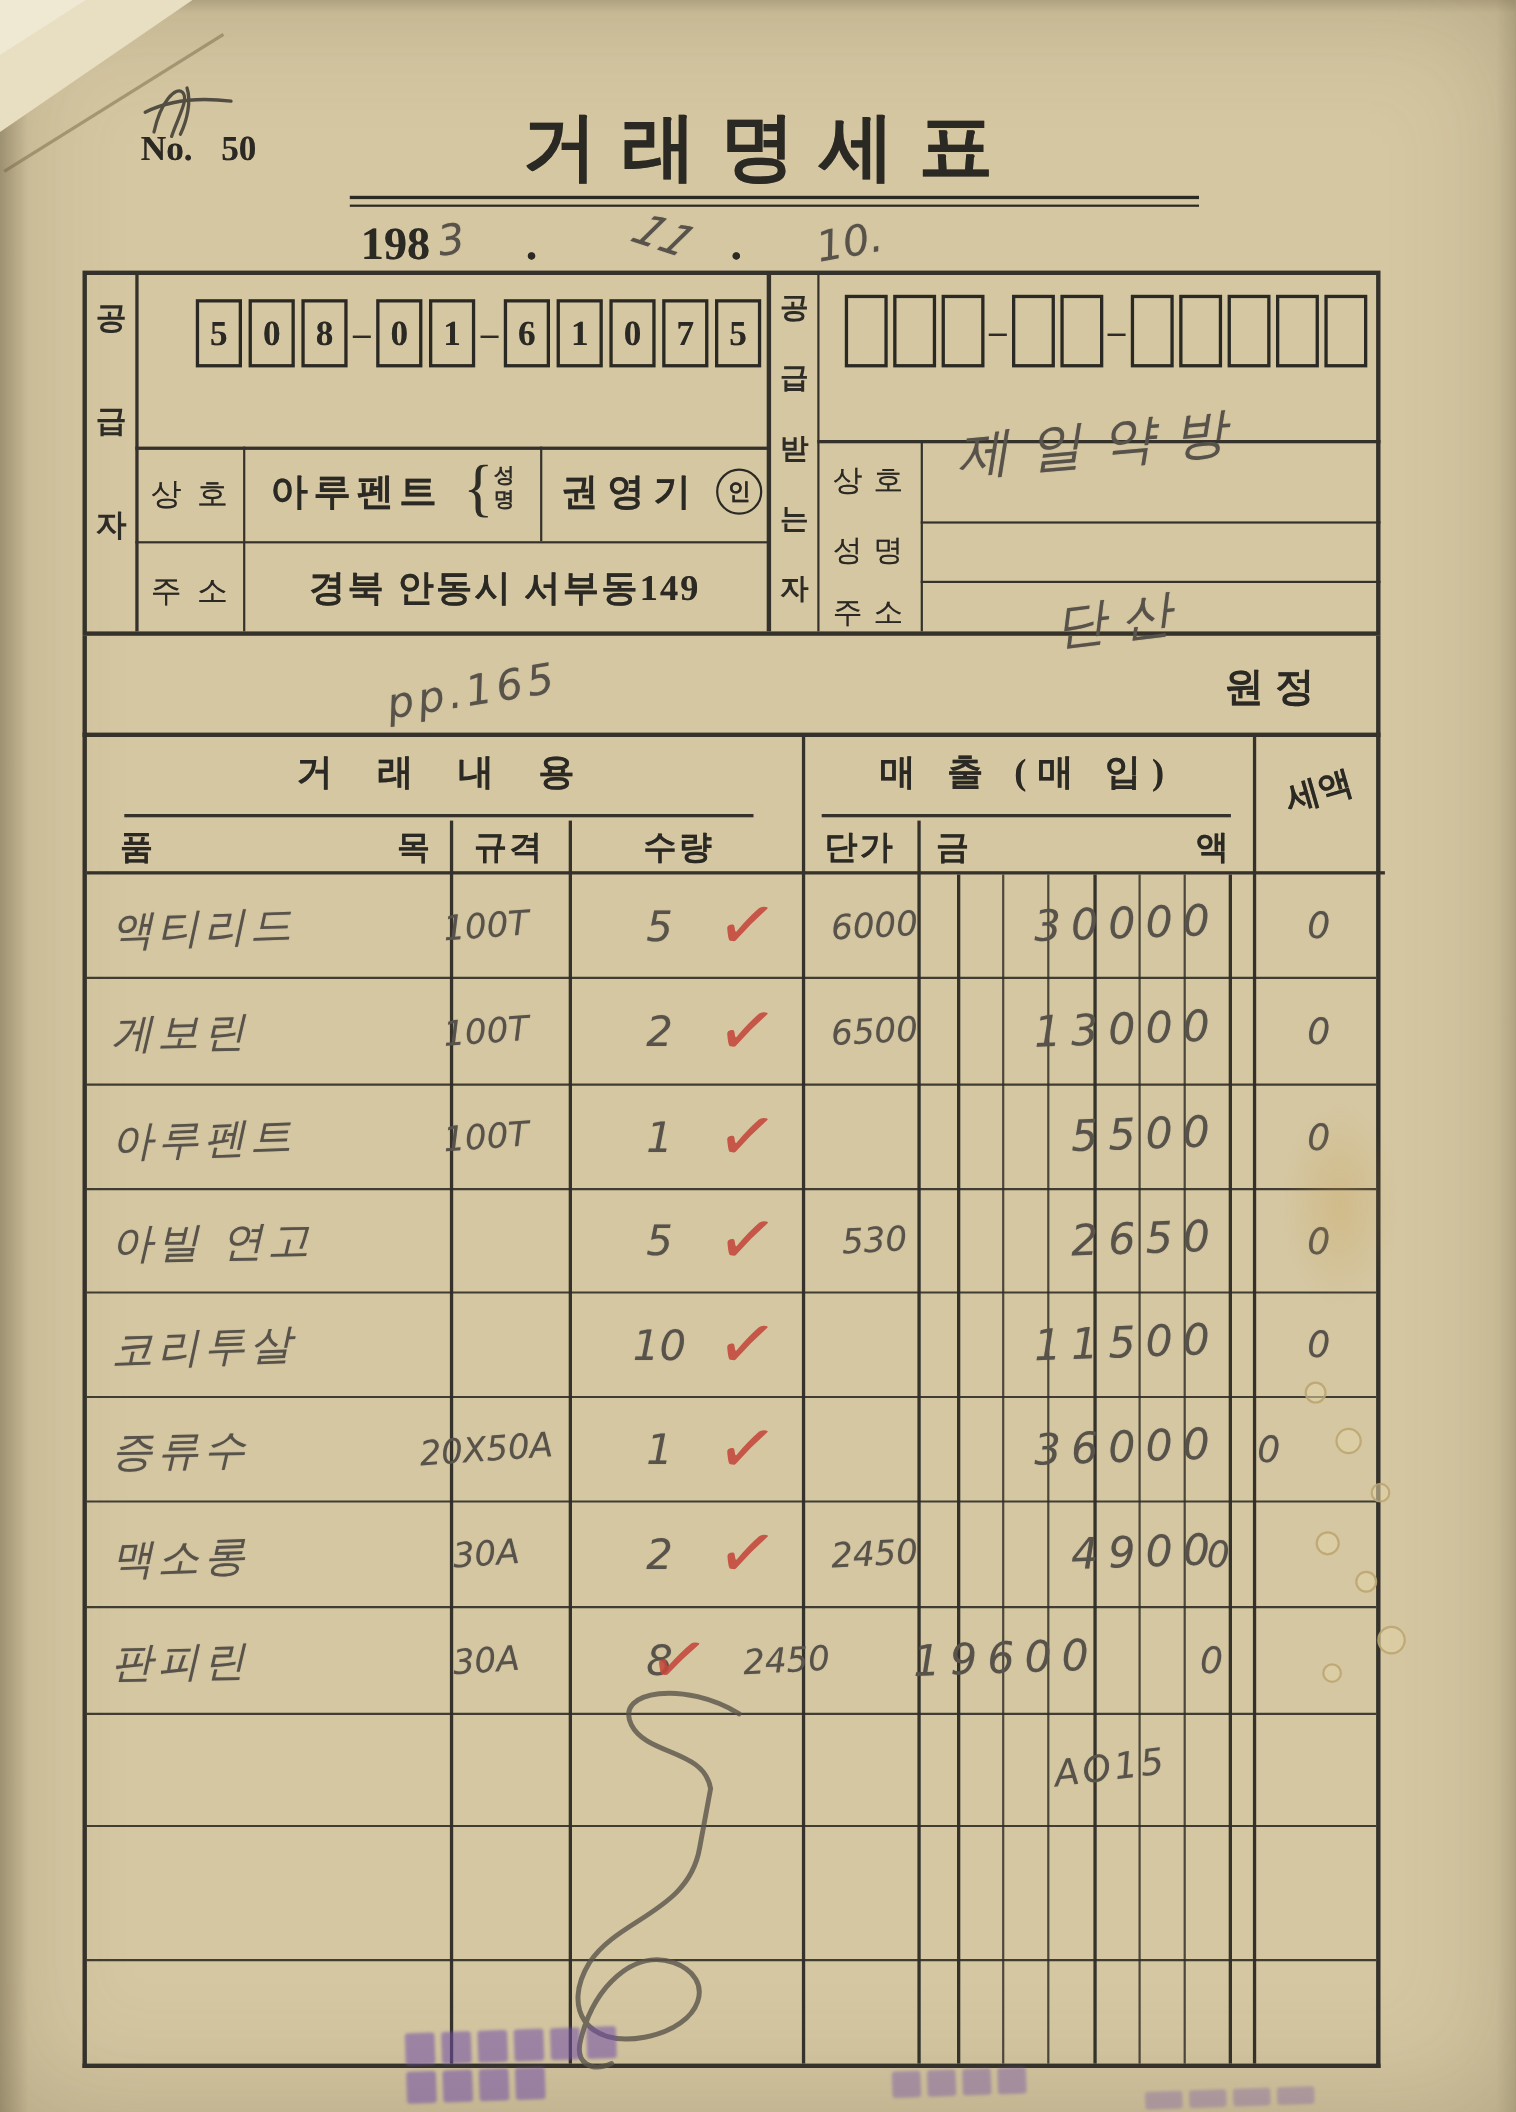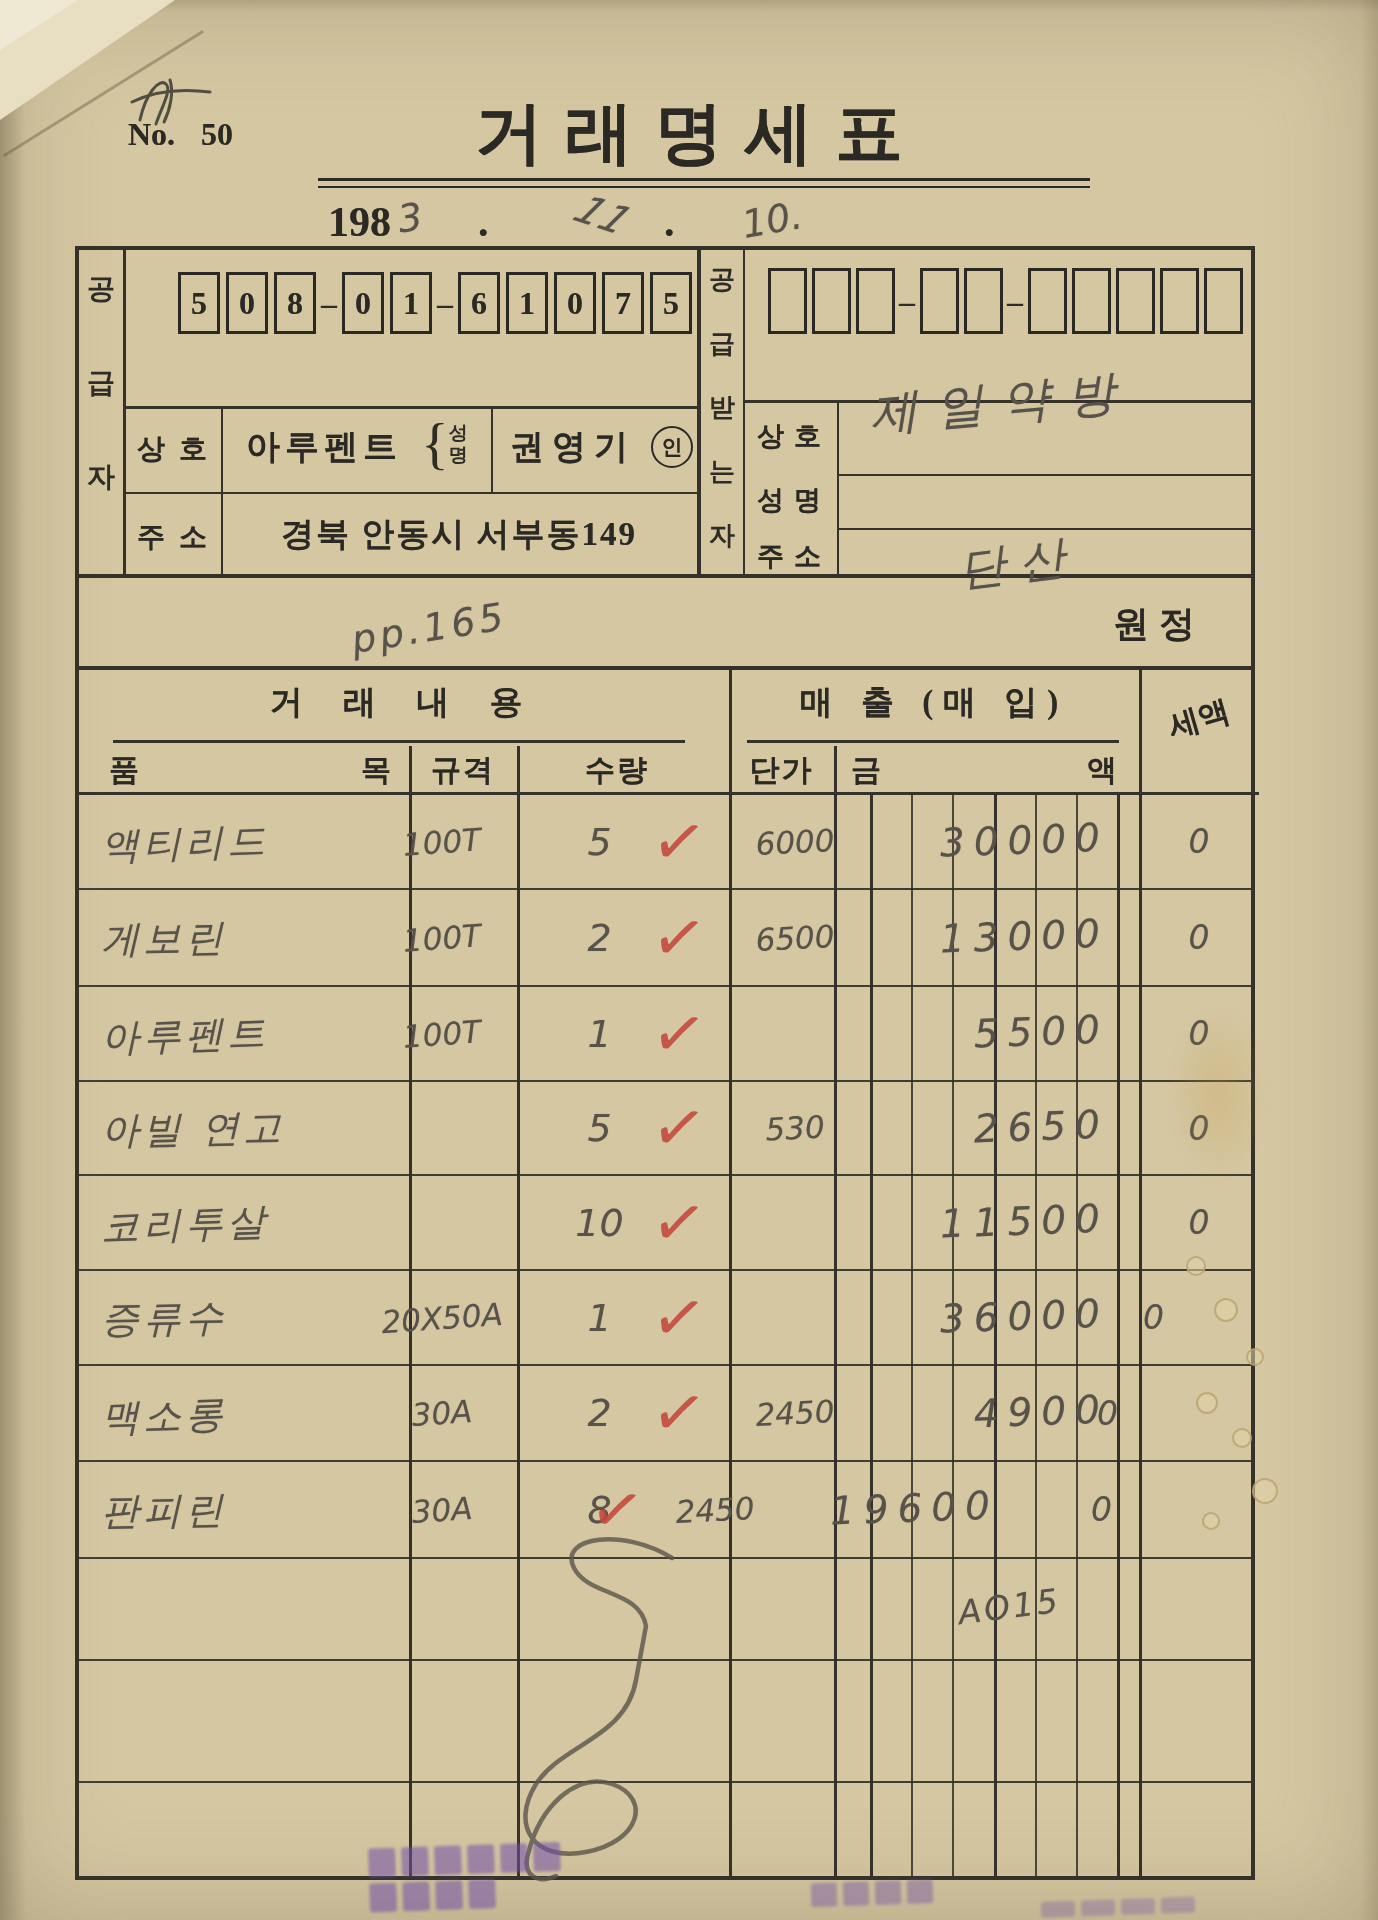--- a/index.html
+++ b/index.html
@@ -50,21 +50,21 @@
   #rcv-label{left:622px;top:12px;width:42px;font-size:26px;}
   #rcv-label span{margin-bottom:29px;}
   .boxes{position:absolute;display:flex;align-items:center;}
   .rbox{display:inline-flex;align-items:center;justify-content:center;
     width:36px;height:56px;border:3px solid #2b2923;margin:0 3px;
     font-size:32px;font-weight:bold;}
   .rdash{width:20px;text-align:center;font-weight:bold;font-size:32px;}
   #sup-boxes{left:96px;top:22px;}
   #rcv-boxes{left:686px;top:18px;}
   #rcv-boxes .rbox{width:33px;height:60px;margin:0 2.5px;border-width:3.5px;}
-  .flabel{position:absolute;font-weight:bold;font-size:28px;letter-spacing:14px;}
+  .flabel{position:absolute;font-weight:normal;font-size:28px;letter-spacing:14px;}
   .fvalue{position:absolute;font-weight:bold;}
   #sup-shop-label{left:58px;top:180px;}
   #sup-shop-value{left:150px;top:174px;width:190px;text-align:center;font-size:34px;letter-spacing:5px;}
   #sup-name-wrap{position:absolute;left:342px;top:160px;display:flex;align-items:center;}
   #sup-name-wrap .brace{font-size:58px;font-weight:400;}
   #sup-name-wrap .stack{display:flex;flex-direction:column;font-size:19px;font-weight:bold;line-height:22px;}
   #sup-name-value{left:424px;top:174px;width:140px;text-align:center;font-size:34px;letter-spacing:8px;}
   #seal{position:absolute;left:572px;top:176px;width:38px;height:38px;border:2.5px solid #2b2923;
     border-radius:50%;display:flex;align-items:center;justify-content:center;font-size:21px;font-weight:bold;}
   #sup-addr-label{left:58px;top:268px;}

